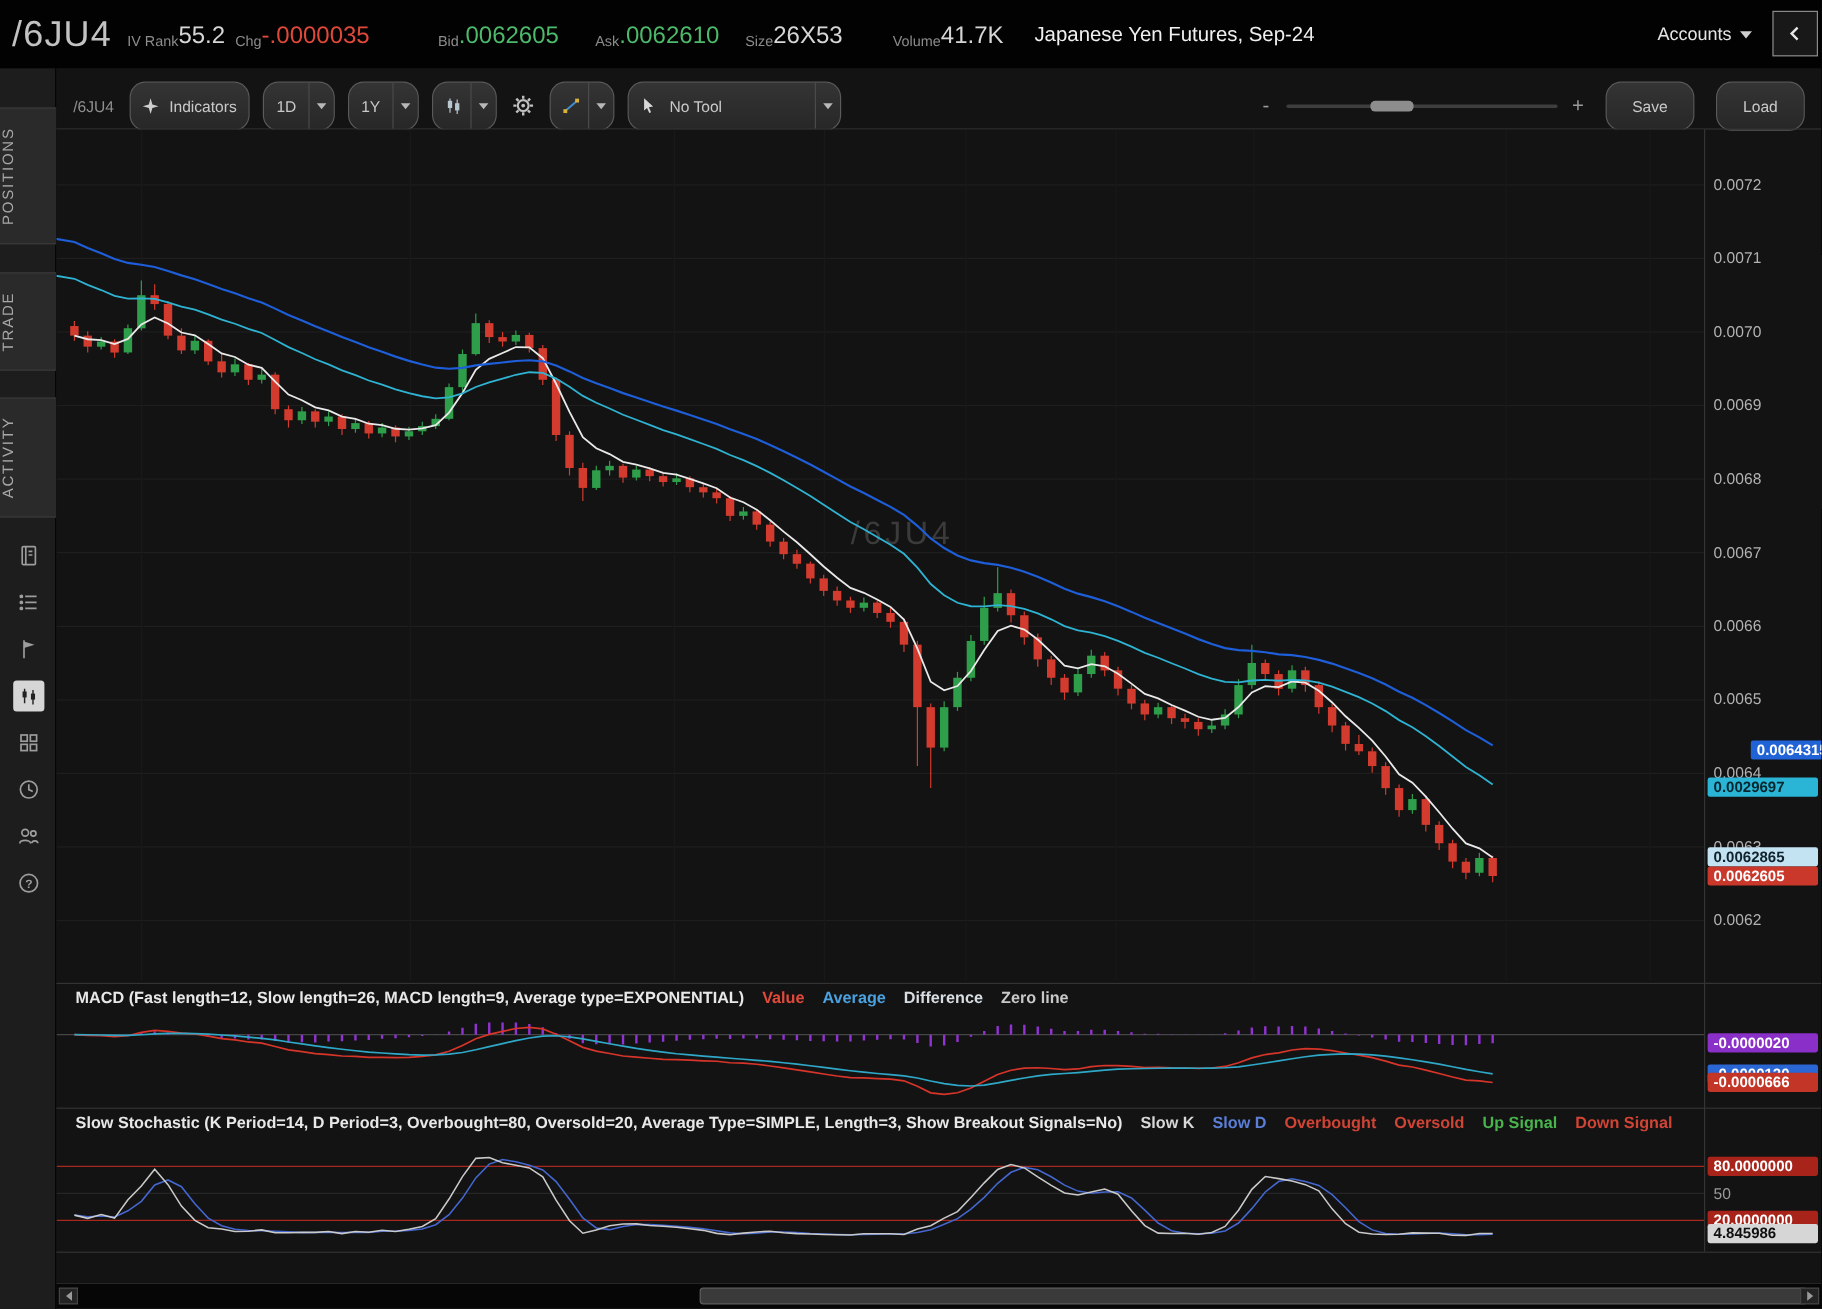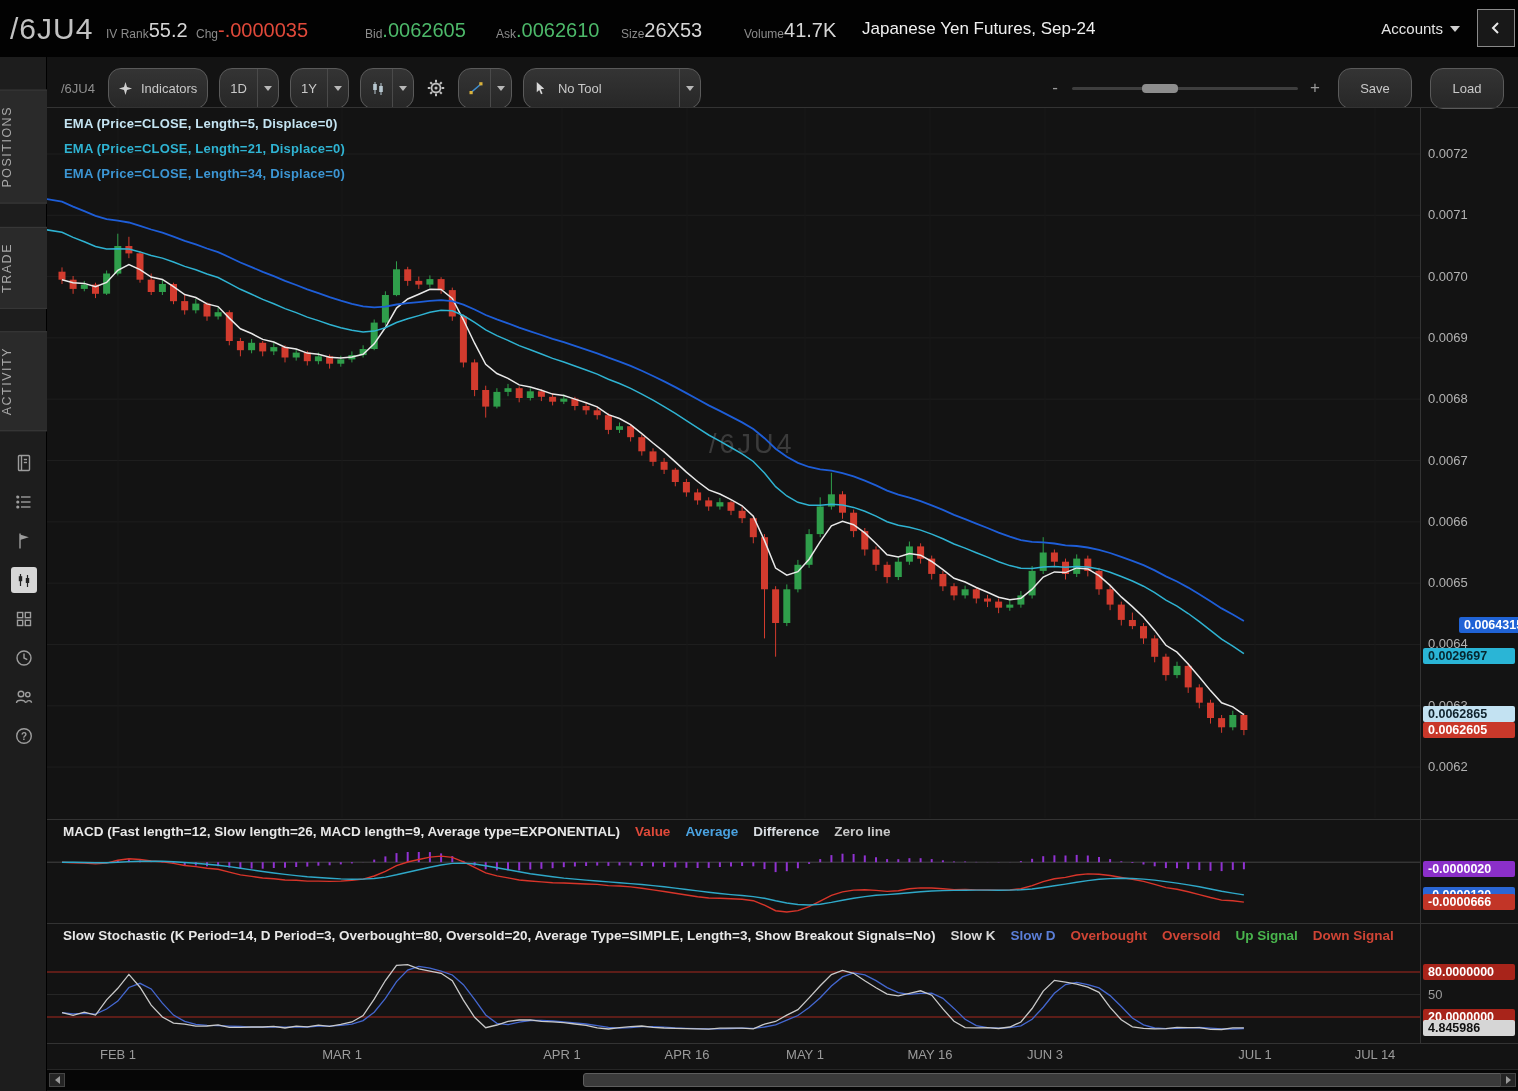--- a/index.html
+++ b/index.html
@@ -520,25 +520,20 @@
           <line x1="1174.6" y1="607.0" x2="1174.6" y2="624.8" stroke="#d23b2e"></line>
           <rect x="1171.1" y="610.1" width="7" height="9.2" fill="#d23b2e"></rect>
           <line x1="1185.8" y1="602.7" x2="1185.8" y2="622.3" stroke="#2f9e4b"></line>
           <rect x="1182.3" y="607.0" width="7" height="12.3" fill="#2f9e4b"></rect>
           <line x1="1196.9" y1="605.2" x2="1196.9" y2="627.2" stroke="#d23b2e"></line>
           <rect x="1193.4" y="607.0" width="7" height="15.0" fill="#d23b2e"></rect>
           <path d="M 15.0 171.7 L 26.1 174.7 L 37.3 175.4 L 48.5 178.8 L 59.6 174.4 L 70.8 162.3 L 81.9 156.6 L 93.0 161.6 L 104.2 169.1 L 115.4 171.4 L 126.5 178.6 L 137.7 186.5 L 148.8 189.5 L 160.0 195.9 L 171.1 198.6 L 182.3 210.1 L 193.4 220.8 L 204.6 225.5 L 215.7 231.4 L 226.8 234.0 L 238.0 239.2 L 249.2 241.0 L 260.3 245.1 L 271.4 246.2 L 282.6 249.3 L 293.8 250.0 L 304.9 249.0 L 316.1 246.3 L 327.2 235.8 L 338.4 219.5 L 349.5 200.1 L 360.7 191.0 L 371.8 186.2 L 382.9 181.2 L 394.1 181.5 L 405.3 190.5 L 416.4 211.8 L 427.6 235.2 L 438.7 256.3 L 449.9 265.5 L 461.0 270.4 L 472.2 276.9 L 483.3 279.1 L 494.4 282.3 L 505.6 286.1 L 516.8 287.6 L 527.9 291.1 L 539.1 294.8 L 550.2 298.9 L 561.4 306.6 L 572.5 310.5 L 583.6 316.7 L 594.8 325.6 L 606.0 335.0 L 617.1 343.9 L 628.3 353.9 L 639.4 364.1 L 650.6 373.5 L 661.7 381.9 L 672.9 386.0 L 684.0 391.6 L 695.1 397.8 L 706.3 408.3 L 717.5 432.6 L 728.6 460.1 L 739.8 467.2 L 750.9 463.7 L 762.1 451.2 L 773.2 433.6 L 784.4 417.8 L 795.5 413.4 L 806.6 416.7 L 817.8 424.9 L 829.0 435.5 L 840.1 446.7 L 851.3 449.0 L 862.4 445.5 L 873.6 447.2 L 884.7 453.5 L 895.9 461.7 L 907.0 470.3 L 918.1 474.0 L 929.3 479.5 L 940.5 484.2 L 951.6 489.3 L 962.8 491.8 L 973.9 490.3 L 985.1 481.2 L 996.2 469.0 L 1007.4 463.9 L 1018.5 464.6 L 1029.7 459.9 L 1040.8 460.9 L 1052.0 467.7 L 1063.1 477.4 L 1074.3 488.9 L 1085.4 498.6 L 1096.5 509.2 L 1107.7 522.4 L 1118.9 537.3 L 1130.0 544.2 L 1141.2 555.9 L 1152.3 568.9 L 1163.5 582.6 L 1174.6 594.8 L 1185.8 598.9 L 1196.9 606.6 " fill="none" stroke="#e9e9e9" stroke-width="1.5"></path>
           <path d="M -14 119.6 L 15.0 124.3 L 26.1 129.4 L 37.3 133.7 L 48.5 138.5 L 59.6 140.9 L 70.8 140.7 L 81.9 141.1 L 93.0 143.9 L 104.2 147.5 L 115.4 150.1 L 126.5 154.0 L 137.7 158.4 L 148.8 161.8 L 160.0 166.0 L 171.1 169.5 L 182.3 175.3 L 193.4 181.3 L 204.6 186.2 L 215.7 191.4 L 226.8 195.7 L 238.0 200.6 L 249.2 204.6 L 260.3 209.1 L 271.4 212.6 L 282.6 216.5 L 293.8 219.7 L 304.9 222.2 L 316.1 223.9 L 327.2 223.1 L 338.4 219.8 L 349.5 214.5 L 360.7 210.7 L 371.8 207.6 L 382.9 204.3 L 394.1 202.2 L 405.3 202.8 L 416.4 207.5 L 427.6 214.3 L 438.7 221.9 L 449.9 227.6 L 461.0 232.4 L 472.2 237.6 L 483.3 241.8 L 494.4 246.0 L 505.6 250.4 L 516.8 254.0 L 527.9 258.0 L 539.1 262.0 L 550.2 266.1 L 561.4 271.2 L 572.5 275.5 L 583.6 280.4 L 594.8 286.1 L 606.0 292.2 L 617.1 298.6 L 628.3 305.4 L 639.4 312.6 L 650.6 319.9 L 661.7 327.0 L 672.9 333.1 L 684.0 339.5 L 695.1 345.9 L 706.3 353.5 L 717.5 365.1 L 728.6 378.7 L 739.8 388.0 L 750.9 394.3 L 762.1 397.2 L 773.2 397.3 L 784.4 396.3 L 795.5 397.1 L 806.6 399.4 L 817.8 403.2 L 829.0 408.1 L 840.1 413.7 L 851.3 417.3 L 862.4 419.2 L 873.6 422.1 L 884.7 426.1 L 895.9 430.8 L 907.0 436.0 L 918.1 440.1 L 929.3 444.7 L 940.5 449.1 L 951.6 453.7 L 962.8 457.6 L 973.9 460.3 L 985.1 460.6 L 996.2 459.1 L 1007.4 458.6 L 1018.5 459.3 L 1029.7 458.5 L 1040.8 458.9 L 1052.0 460.9 L 1063.1 464.2 L 1074.3 468.5 L 1085.4 473.0 L 1096.5 478.2 L 1107.7 484.6 L 1118.9 492.1 L 1130.0 498.1 L 1141.2 505.5 L 1152.3 513.6 L 1163.5 522.4 L 1174.6 531.2 L 1185.8 538.1 L 1196.9 545.7 " fill="none" stroke="#2fb3d2" stroke-width="1.5"></path>
           <path d="M -14 88.9 L 15.0 93.6 L 26.1 98.6 L 37.3 103.1 L 48.5 107.8 L 59.6 111.1 L 70.8 112.6 L 81.9 114.5 L 93.0 117.8 L 104.2 121.5 L 115.4 124.7 L 126.5 128.6 L 137.7 132.8 L 148.8 136.4 L 160.0 140.5 L 171.1 144.1 L 182.3 149.2 L 193.4 154.5 L 204.6 159.1 L 215.7 163.9 L 226.8 168.2 L 238.0 172.9 L 249.2 177.0 L 260.3 181.3 L 271.4 185.2 L 282.6 189.2 L 293.8 192.7 L 304.9 195.8 L 316.1 198.4 L 327.2 199.3 L 338.4 198.6 L 349.5 196.5 L 360.7 195.2 L 371.8 194.1 L 382.9 192.8 L 394.1 192.2 L 405.3 193.1 L 416.4 196.6 L 427.6 201.5 L 438.7 207.0 L 449.9 211.4 L 461.0 215.4 L 472.2 219.6 L 483.3 223.3 L 494.4 227.0 L 505.6 230.8 L 516.8 234.2 L 527.9 237.9 L 539.1 241.6 L 550.2 245.3 L 561.4 249.7 L 572.5 253.6 L 583.6 257.9 L 594.8 262.8 L 606.0 268.0 L 617.1 273.4 L 628.3 279.1 L 639.4 285.1 L 650.6 291.3 L 661.7 297.4 L 672.9 302.9 L 684.0 308.6 L 695.1 314.4 L 706.3 321.0 L 717.5 330.2 L 728.6 340.7 L 739.8 348.7 L 750.9 354.9 L 762.1 359.0 L 773.2 361.3 L 784.4 362.7 L 795.5 365.1 L 806.6 368.4 L 817.8 372.6 L 829.0 377.4 L 840.1 382.6 L 851.3 386.7 L 862.4 389.6 L 873.6 393.1 L 884.7 397.3 L 895.9 401.9 L 907.0 406.8 L 918.1 411.1 L 929.3 415.6 L 940.5 420.0 L 951.6 424.6 L 962.8 428.7 L 973.9 432.1 L 985.1 433.8 L 996.2 434.4 L 1007.4 435.5 L 1018.5 437.3 L 1029.7 438.0 L 1040.8 439.5 L 1052.0 441.9 L 1063.1 445.0 L 1074.3 448.8 L 1085.4 452.8 L 1096.5 457.2 L 1107.7 462.4 L 1118.9 468.4 L 1130.0 473.5 L 1141.2 479.6 L 1152.3 486.2 L 1163.5 493.2 L 1174.6 500.4 L 1185.8 506.5 L 1196.9 513.1 " fill="none" stroke="#1e5ed8" stroke-width="1.8"></path>
         </svg>
-      <div class="legend" id="legend">
-          <div class="legend-line" style="color: rgb(196, 228, 242);">EMA (Price=CLOSE, Length=5, Displace=0)</div>
-          <div class="legend-line" style="color: rgb(47, 179, 210);">EMA (Price=CLOSE, Length=21, Displace=0)</div>
-          <div class="legend-line" style="color: rgb(60, 150, 212);">EMA (Price=CLOSE, Length=34, Displace=0)</div>
-        </div>
     </div>
 
     <div class="pane-sep" style="top:762px"></div>
 
     <div class="macd-pane">
       <div class="pane-title-row">
         <span class="pane-title">MACD (Fast length=12, Slow length=26, MACD length=9, Average type=EXPONENTIAL)</span><span id="macd-legend"><span class="pane-leg" style="color: rgb(224, 74, 58);">Value</span><span class="pane-leg" style="color: rgb(74, 162, 224);">Average</span><span class="pane-leg" style="color: rgb(216, 221, 226);">Difference</span><span class="pane-leg" style="color: rgb(200, 200, 200);">Zero line</span></span>
       </div>
       <svg id="macd-svg" width="1373" height="72" viewBox="0 0 1373 72">
           <line x1="0" y1="16.2" x2="1373" y2="16.2" stroke="#454545"></line>
@@ -689,31 +684,20 @@
         <div class="bubble" style="top: 614.016px; background: rgb(201, 56, 42); color: rgb(255, 255, 255);">0.0062605</div>
         <div class="bubble" style="top: 753.337px; background: rgb(139, 47, 201); color: rgb(255, 255, 255);">-0.0000020</div>
         <div class="bubble" style="top: 778.91px; background: rgb(42, 102, 212); color: rgb(255, 255, 255);">-0.0000120</div>
         <div class="bubble" style="top: 786.053px; background: rgb(194, 53, 39); color: rgb(255, 255, 255);">-0.0000666</div>
         <div class="bubble" style="top: 856px; background: rgb(168, 36, 26); color: rgb(255, 255, 255);">80.0000000</div>
         <div class="axis-tick" style="top: 878.5px; color: rgb(154, 154, 154);">50</div>
         <div class="bubble" style="top: 901px; background: rgb(168, 36, 26); color: rgb(255, 255, 255);">20.0000000</div>
         <div class="bubble" style="top: 912.366px; background: rgb(214, 214, 214); color: rgb(16, 16, 16);">4.845986</div>
       </div>
 
-    <div class="time-axis" id="time-axis">
-        <div class="time-label" style="left: 39px;">FEB 1</div>
-        <div class="time-label" style="left: 263px;">MAR 1</div>
-        <div class="time-label" style="left: 483px;">APR 1</div>
-        <div class="time-label" style="left: 608px;">APR 16</div>
-        <div class="time-label" style="left: 726px;">MAY 1</div>
-        <div class="time-label" style="left: 851px;">MAY 16</div>
-        <div class="time-label" style="left: 966px;">JUN 3</div>
-        <div class="time-label" style="left: 1176px;">JUL 1</div>
-        <div class="time-label" style="left: 1296px;">JUL 14</div>
-      </div>
 
     <div class="scrollbar">
       <div class="sb-btn sb-left">
           <span class="tri-l"></span>
         </div>
       <div class="sb-thumb"></div>
       <div class="sb-btn sb-right">
           <span class="tri-r"></span>
         </div>
     </div>

